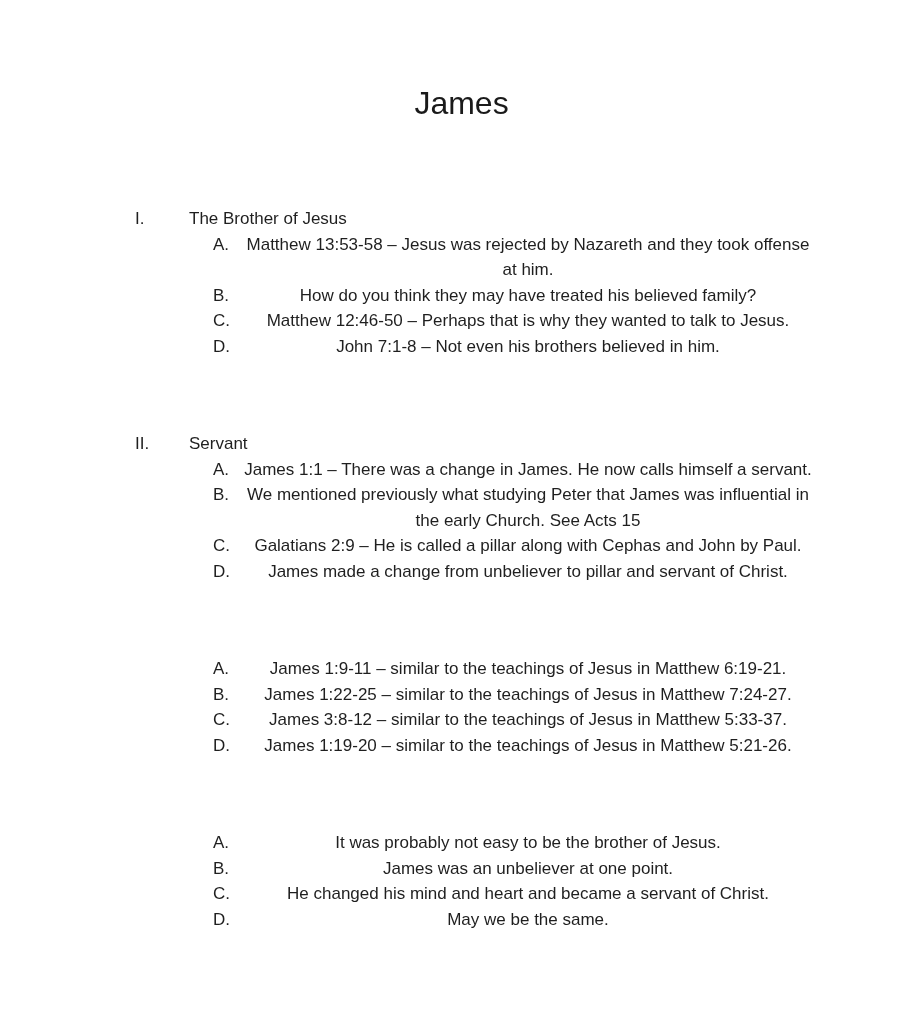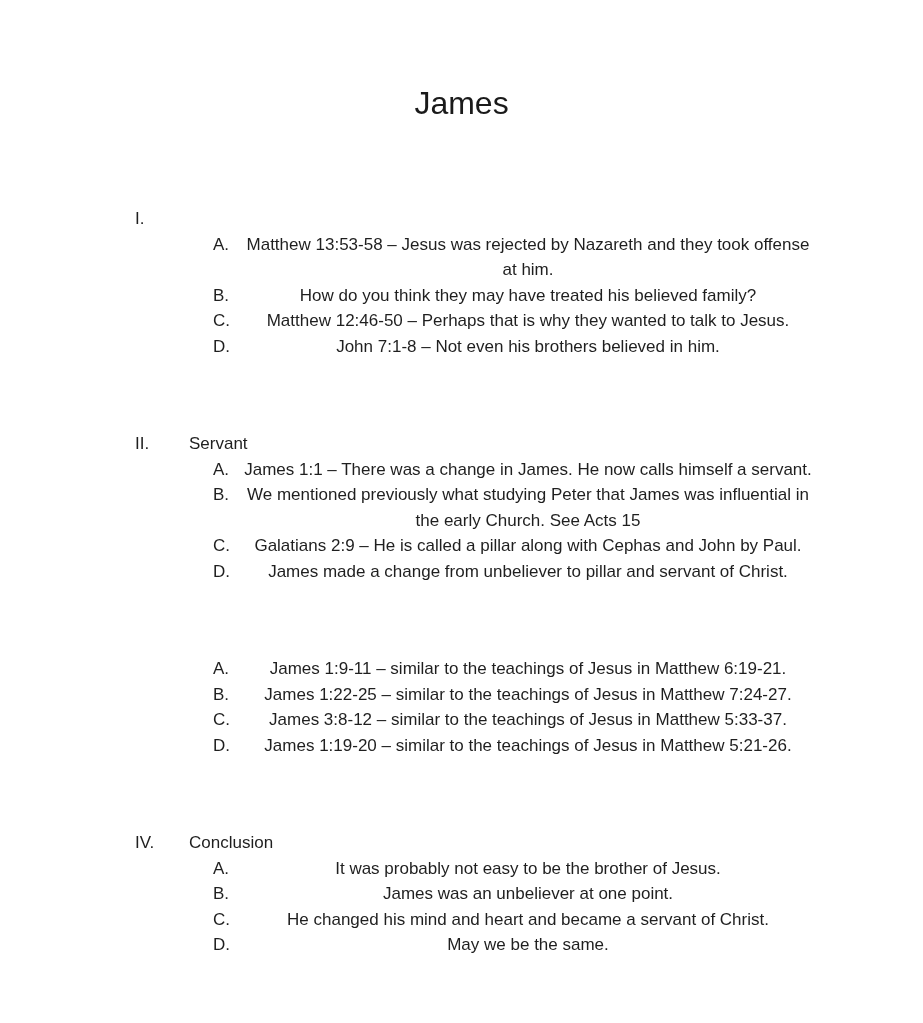--- a/index.html
+++ b/index.html
@@ -66,20 +66,21 @@
 
 <div class="page">
 
   <h1 class="doc-title">James</h1>
 
   <div class="outline">
 
     <section class="section">
       <div class="heading-row">
         <span class="numeral">I.</span>
+        <span class="heading">The Brother of Jesus</span>
       </div>
       <div class="items">
         <div class="item">
           <span class="letter">A.</span>
           <span class="item-text">Matthew 13:53-58 – Jesus was rejected by Nazareth and they took offense at him.</span>
         </div>
         <div class="item">
           <span class="letter">B.</span>
           <span class="item-text">How do you think they may have treated his believed family?</span>
         </div>
@@ -134,24 +135,20 @@
           <span class="item-text">James 3:8-12 – similar to the teachings of Jesus in Matthew 5:33-37.</span>
         </div>
         <div class="item">
           <span class="letter">D.</span>
           <span class="item-text">James 1:19-20 – similar to the teachings of Jesus in Matthew 5:21-26.</span>
         </div>
       </div>
     </section>
 
     <section class="section">
-      <div class="heading-row">
-        <span class="numeral">IV.</span>
-        <span class="heading">Conclusion</span>
-      </div>
       <div class="items">
         <div class="item">
           <span class="letter">A.</span>
           <span class="item-text">It was probably not easy to be the brother of Jesus.</span>
         </div>
         <div class="item">
           <span class="letter">B.</span>
           <span class="item-text">James was an unbeliever at one point.</span>
         </div>
         <div class="item">

